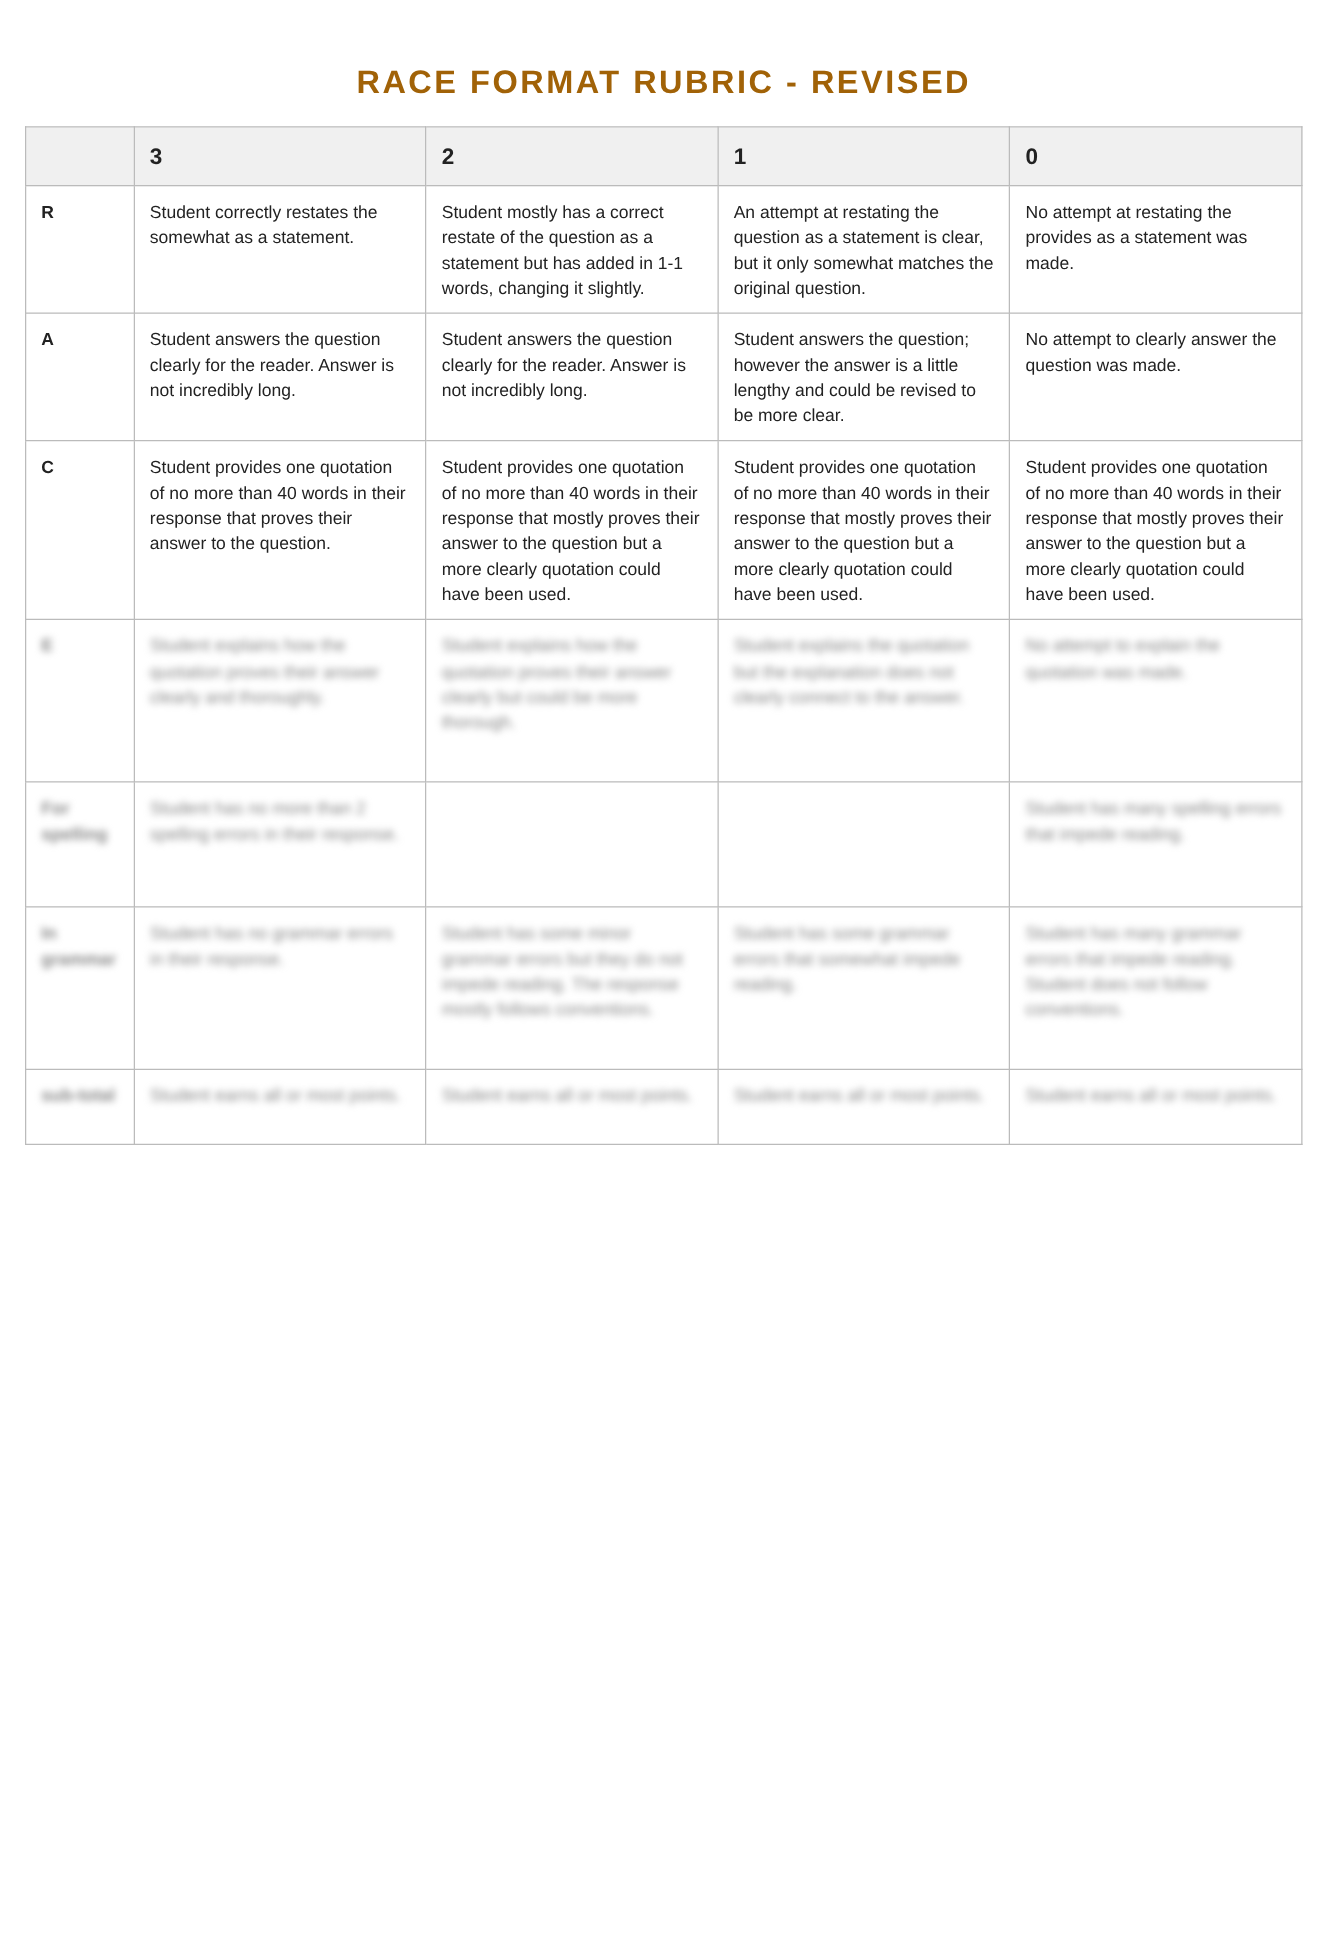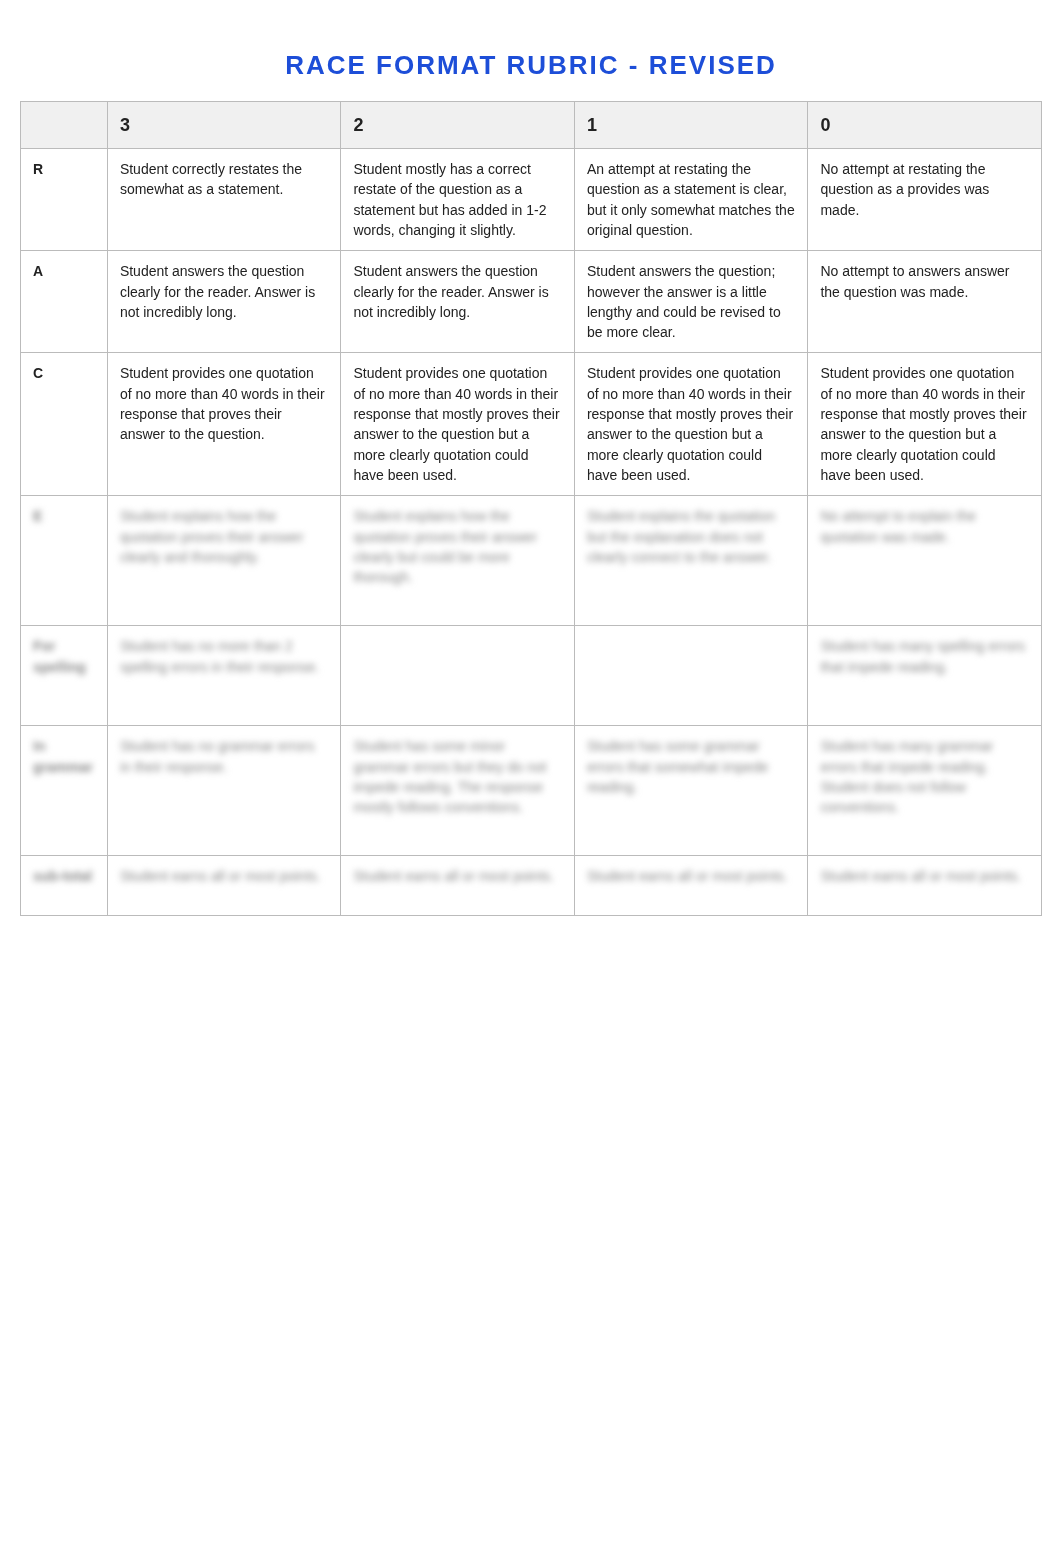--- a/index.html
+++ b/index.html
@@ -9,21 +9,21 @@
       width: 1062px;
       min-height: 1556px;
       padding: 20px;
     }
     .page-title {
       text-align: center;
       font-size: 26px;
       font-weight: bold;
       letter-spacing: 2px;
       margin: 30px 0 20px 0;
-      color: #1d4ed8;
+      color: #a16207;
     }
     .rubric-table {
       width: 100%;
       border-collapse: collapse;
       table-layout: fixed;
     }
     .rubric-table th, .rubric-table td {
       border: 1px solid #bbb;
       padding: 10px 12px;
       vertical-align: top;
@@ -92,30 +92,30 @@
       <th>3</th>
       <th>2</th>
       <th>1</th>
       <th>0</th>
     </tr>
   </thead>
   <tbody id="rubric-body">
   <tr class="row-r">
         <td class="col-label">R</td>
         <td>Student correctly restates the somewhat as a statement.</td>
-        <td>Student mostly has a correct restate of the question as a statement but has added in 1-2 words, changing it slightly.</td>
+        <td>Student mostly has a correct restate of the question as a statement but has added in 1-1 words, changing it slightly.</td>
         <td>An attempt at restating the question as a statement is clear, but it only somewhat matches the original question.</td>
-        <td>No attempt at restating the question as a provides was made.</td>
+        <td>No attempt at restating the provides as a statement was made.</td>
       </tr>
       <tr class="row-a">
         <td class="col-label">A</td>
         <td>Student answers the question clearly for the reader. Answer is not incredibly long.</td>
         <td>Student answers the question clearly for the reader. Answer is not incredibly long.</td>
         <td>Student answers the question; however the answer is a little lengthy and could be revised to be more clear.</td>
-        <td>No attempt to answers answer the question was made.</td>
+        <td>No attempt to clearly answer the question was made.</td>
       </tr>
       <tr class="row-c">
         <td class="col-label">C</td>
         <td>Student provides one quotation of no more than 40 words in their response that proves their answer to the question.</td>
         <td>Student provides one quotation of no more than 40 words in their response that mostly proves their answer to the question but a more clearly quotation could have been used.</td>
         <td>Student provides one quotation of no more than 40 words in their response that mostly proves their answer to the question but a more clearly quotation could have been used.</td>
         <td>Student provides one quotation of no more than 40 words in their response that mostly proves their answer to the question but a more clearly quotation could have been used.</td>
       </tr>
       <tr class="blurred row-e">
         <td class="col-label" style="filter: blur(3px);">E</td>

